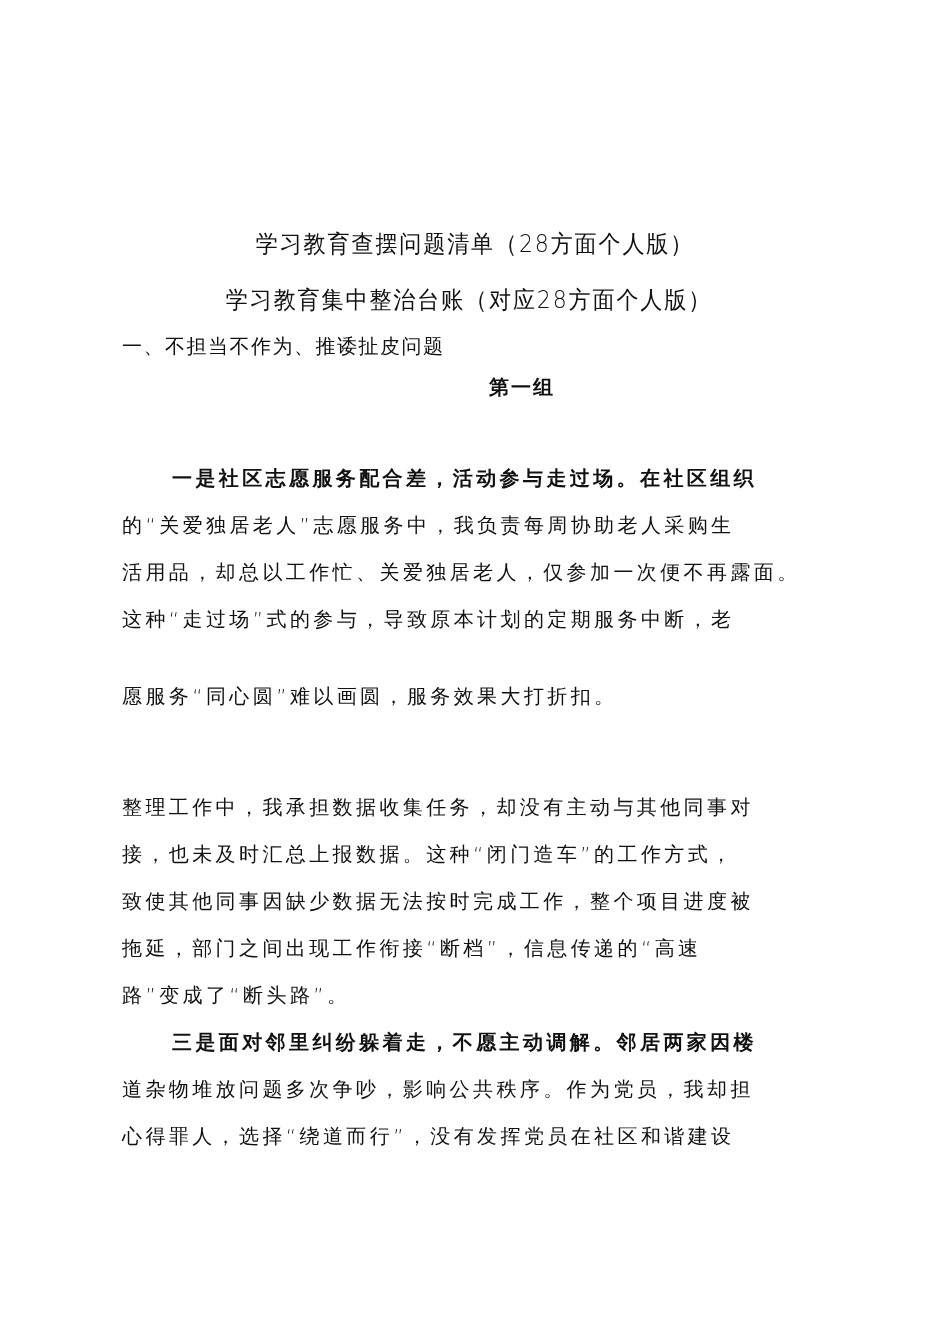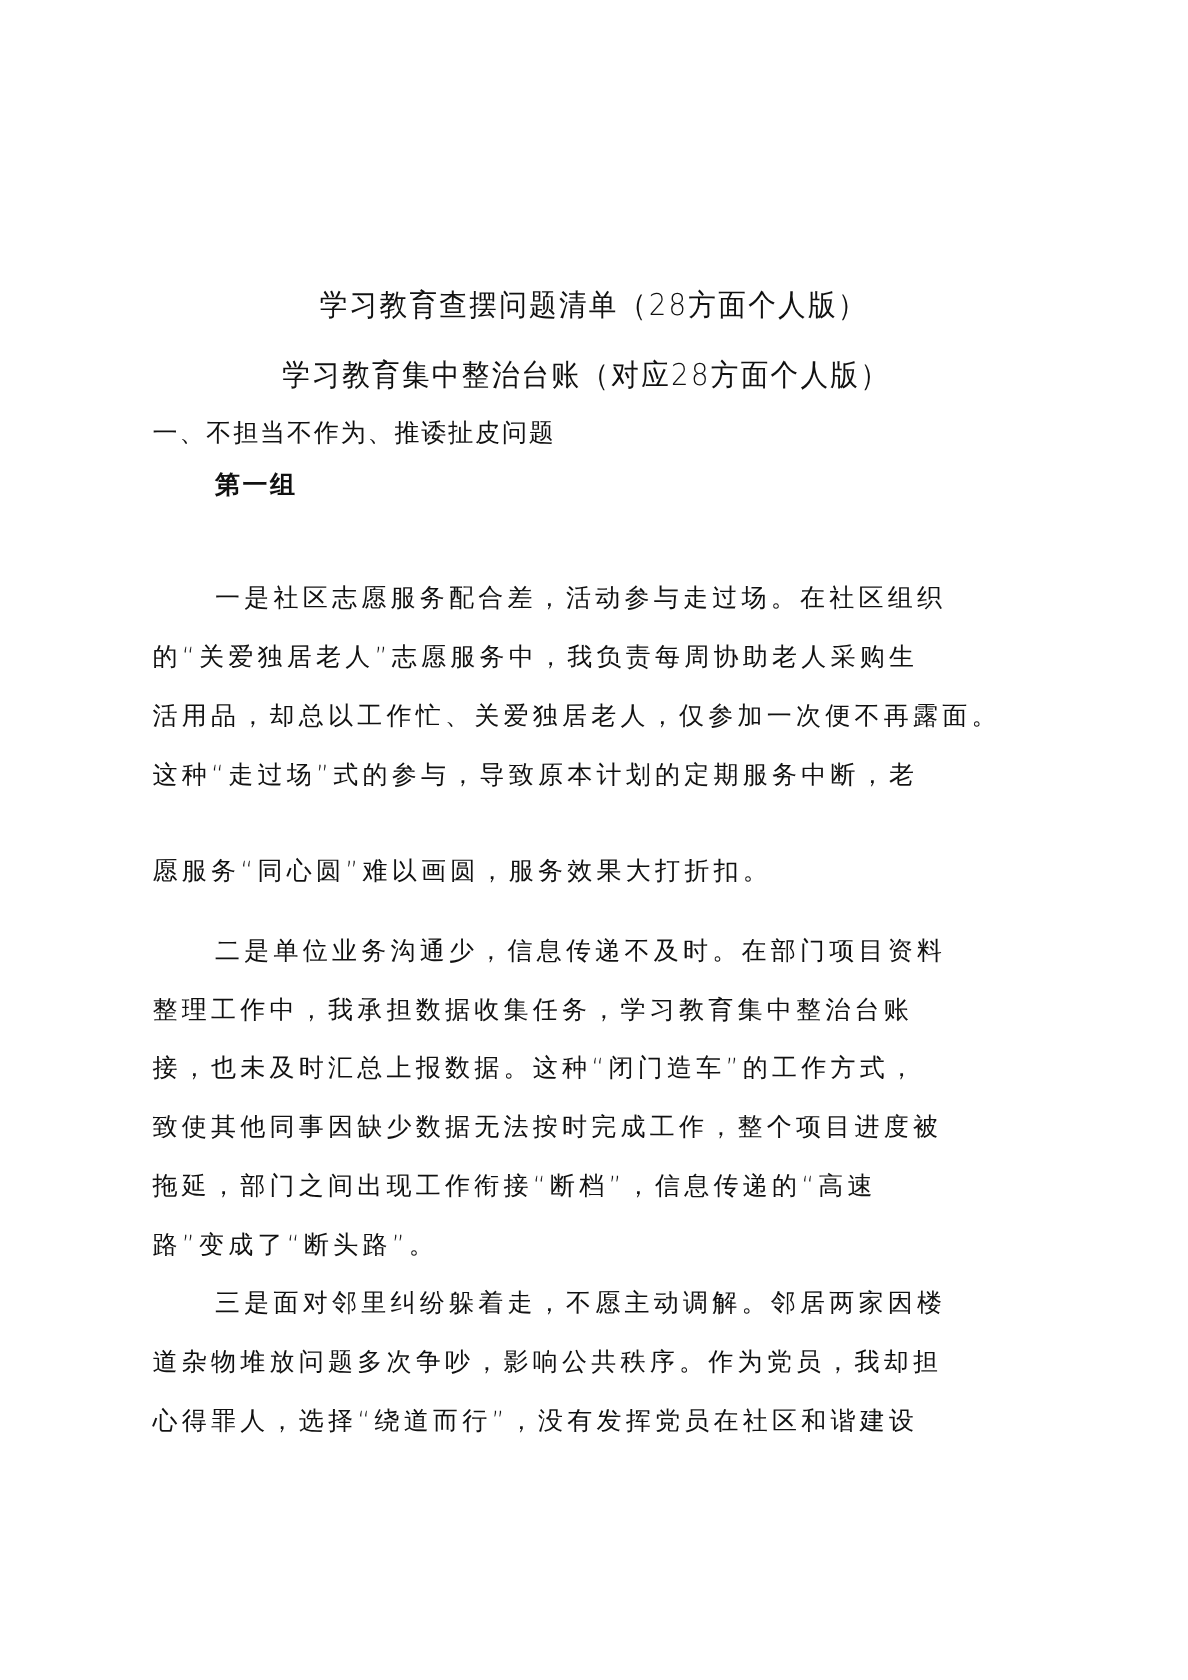--- a/index.html
+++ b/index.html
@@ -7,42 +7,41 @@
          font-family: "DejaVu Serif", "Liberation Serif", serif; color: #111; }
   .page { position: absolute; left: 0; top: 0; width: 949px; height: 1344px; }
   .title { position: absolute; left: 0; width: 950px; text-align: center;
            font-size: 24px; letter-spacing: 2px; font-family: "DejaVu Sans", "Liberation Sans", sans-serif;
            font-weight: 300; transform: scaleX(0.92); }
   .t1 { top: 228px; }
   .t2 { top: 284px; left: -6px; }
   .line { position: absolute; left: 122px; width: 700px; font-size: 20px; line-height: 47px;
           white-space: nowrap; letter-spacing: 3.4px;
           font-family: "DejaVu Sans", "Liberation Sans", sans-serif; font-weight: 300; }
-  .indent { left: 172px; }
-  .bold { font-weight: 700; letter-spacing: 2px; }
+  .indent { left: 172px; font-weight: bold; }
+  .bold { font-weight: 700; letter-spacing: 2px; text-align: center; }
   .heading { top: 323px; left: 122px; letter-spacing: 1.5px; }
 </style>
 </head>
 <body>
 
 <div class="page">
   <div class="title t1">学习教育查摆问题清单（28方面个人版）</div>
   <div class="title t2">学习教育集中整治台账（对应28方面个人版）</div>
 
   <div class="line heading">一、不担当不作为、推诿扯皮问题</div>
   <div class="line indent bold" style="top:364px">第一组</div>
 
   <div class="line indent" style="top:455px">一是社区志愿服务配合差，活动参与走过场。在社区组织</div>
   <div class="line" style="top:502px">的“关爱独居老人”志愿服务中，我负责每周协助老人采购生</div>
   <div class="line" style="top:549px">活用品，却总以工作忙、关爱独居老人，仅参加一次便不再露面。</div>
   <div class="line" style="top:596px">这种“走过场”式的参与，导致原本计划的定期服务中断，老</div>
   <div class="line" style="top:673px">愿服务“同心圆”难以画圆，服务效果大打折扣。</div>
 
-  <div class="line indent" style="top:737px">二是单位业务沟通少，信息传递不及时。在部门项目资料</div>
-  <div class="line" style="top:784px">整理工作中，我承担数据收集任务，学习教育集中整治台账</div>
+  <div class="line" style="top:784px">整理工作中，我承担数据收集任务，却没有主动与其他同事对</div>
   <div class="line" style="top:831px">接，也未及时汇总上报数据。这种“闭门造车”的工作方式，</div>
   <div class="line" style="top:878px">致使其他同事因缺少数据无法按时完成工作，整个项目进度被</div>
   <div class="line" style="top:925px">拖延，部门之间出现工作衔接“断档”，信息传递的“高速</div>
   <div class="line" style="top:972px">路”变成了“断头路”。</div>
 
   <div class="line indent" style="top:1019px">三是面对邻里纠纷躲着走，不愿主动调解。邻居两家因楼</div>
   <div class="line" style="top:1066px">道杂物堆放问题多次争吵，影响公共秩序。作为党员，我却担</div>
   <div class="line" style="top:1113px">心得罪人，选择“绕道而行”，没有发挥党员在社区和谐建设</div>
 </div>
 

